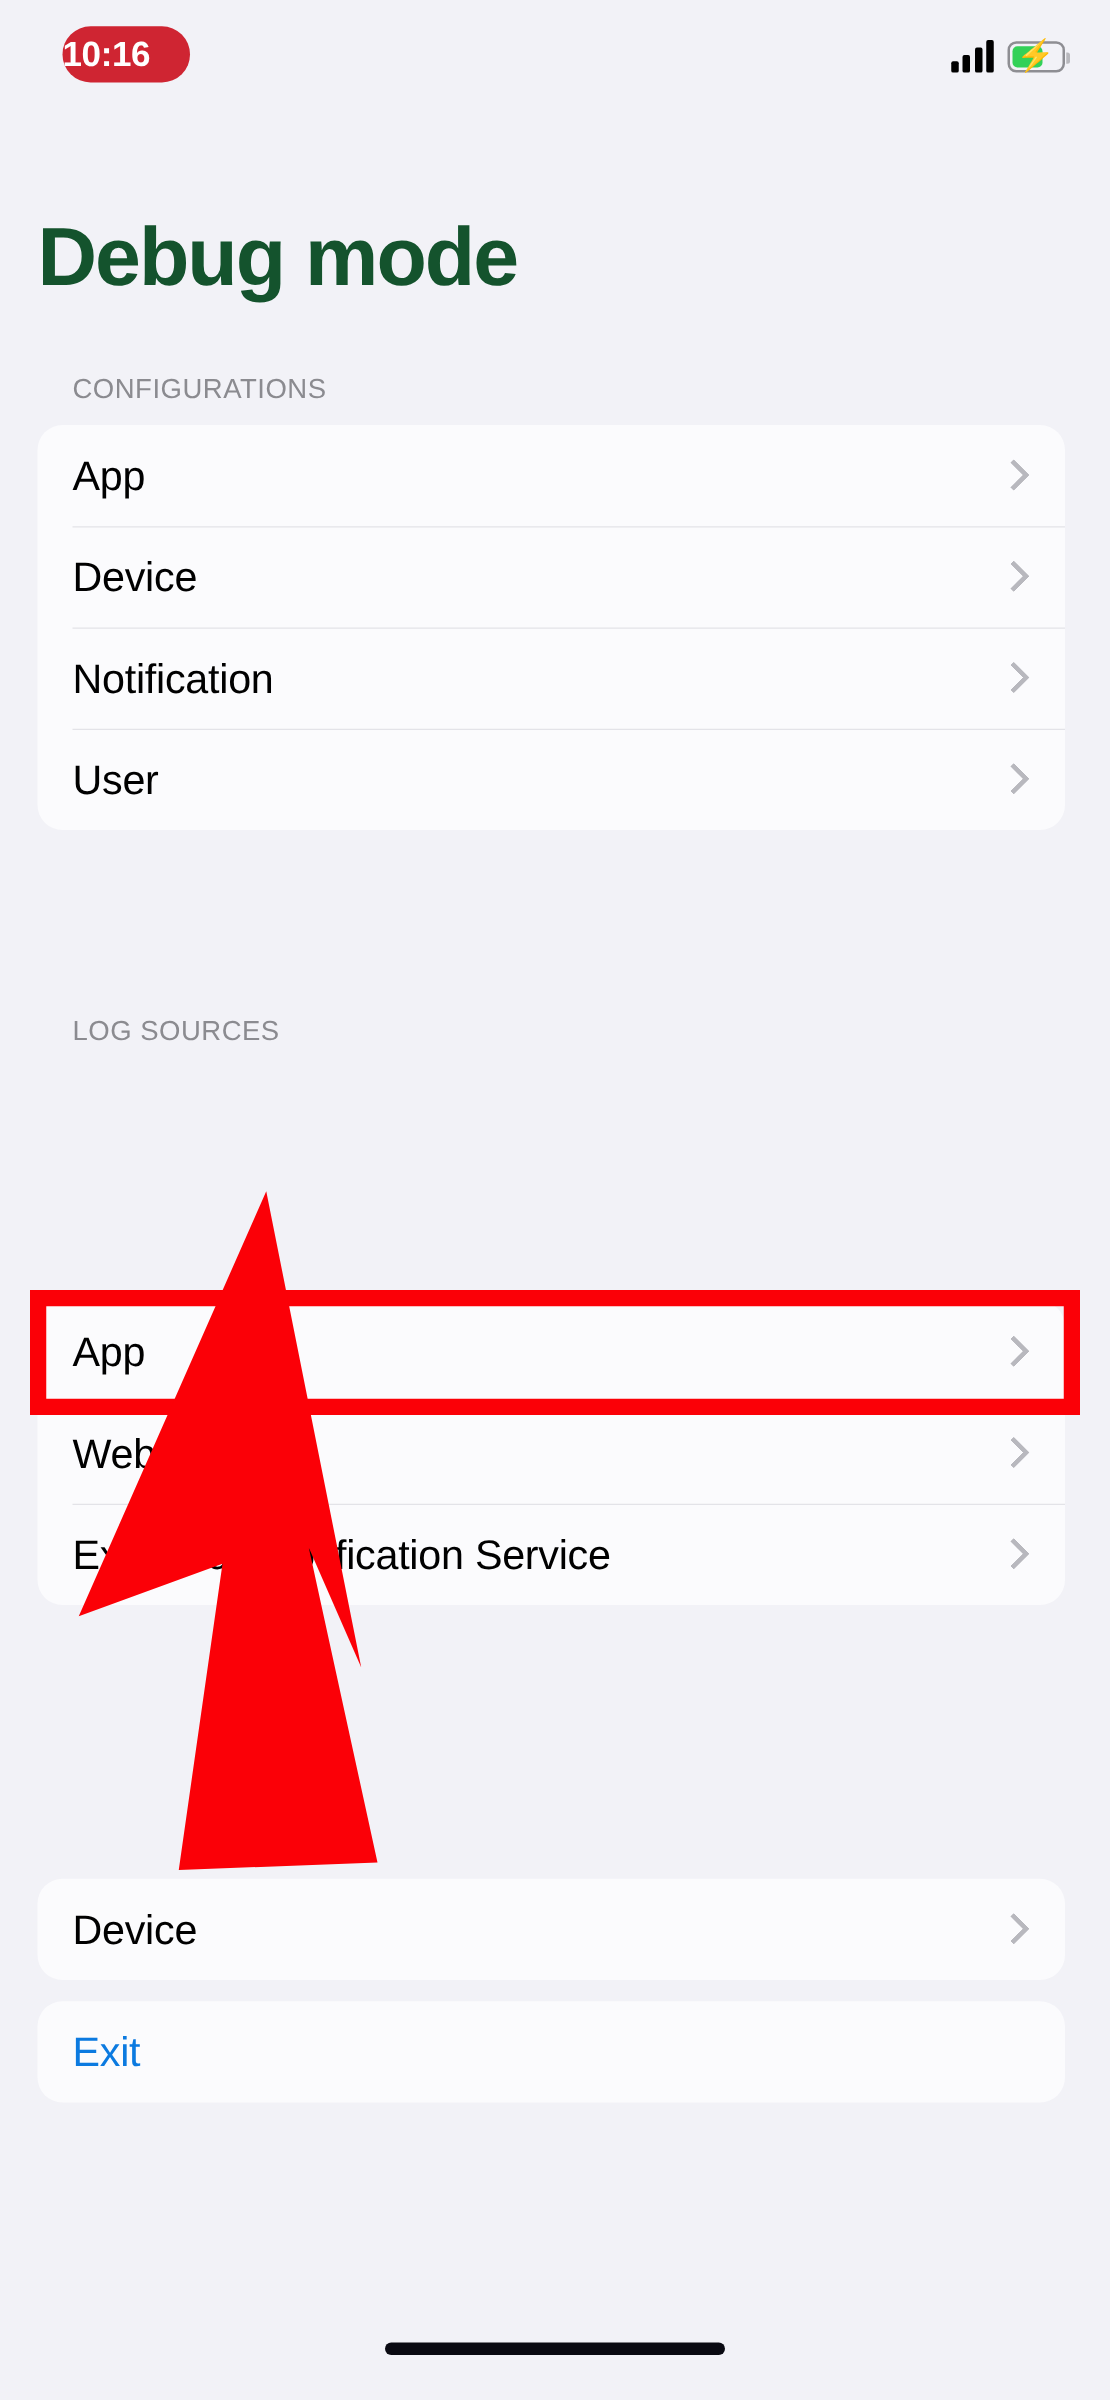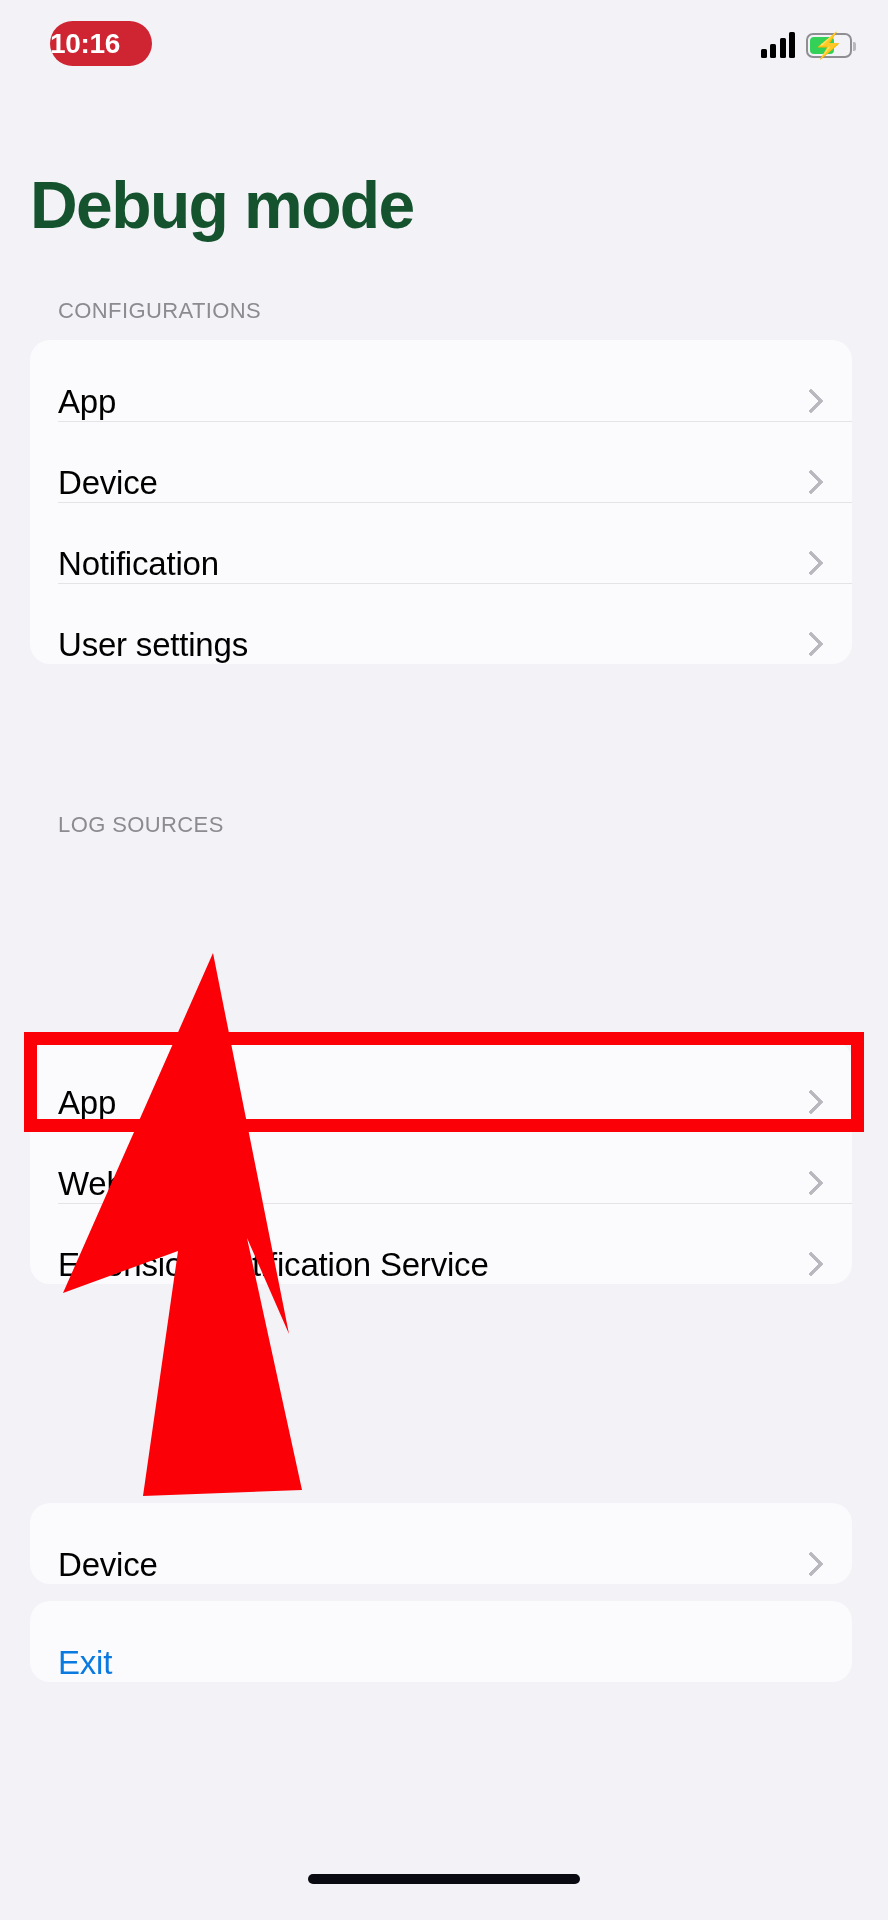--- a/index.html
+++ b/index.html
@@ -139,21 +139,21 @@
   }
   #card-configurations { top: 340px; }
   #card-logsources     { top: 1041px; }
   #card-store          { top: 1503px; }
   #card-exit           { top: 1601px; }
 
   .row {
     position: relative;
     height: 81px;
     display: flex;
-    align-items: flex-end;
+    align-items: center;
     padding: 0 30px 0 28px;
     box-sizing: border-box;
   }
   .row .row-label {
     font-size: 33px;
     color: #000000;
     letter-spacing: -0.2px;
     flex: 1;
   }
   .row + .row::before {
@@ -259,21 +259,21 @@
     </div>
     <div class="row">
       <span class="row-label">Device</span>
       <span class="chevron"></span>
     </div>
     <div class="row">
       <span class="row-label">Notification</span>
       <span class="chevron"></span>
     </div>
     <div class="row">
-      <span class="row-label">User settings</span>
+      <span class="row-label">User</span>
       <span class="chevron"></span>
     </div>
   </div>
 
   <div class="section-header" id="hdr-logsources">LOG SOURCES</div>
 
   <div class="card" id="card-logsources">
     <div class="row">
       <span class="row-label">App</span>
       <span class="chevron"></span>

